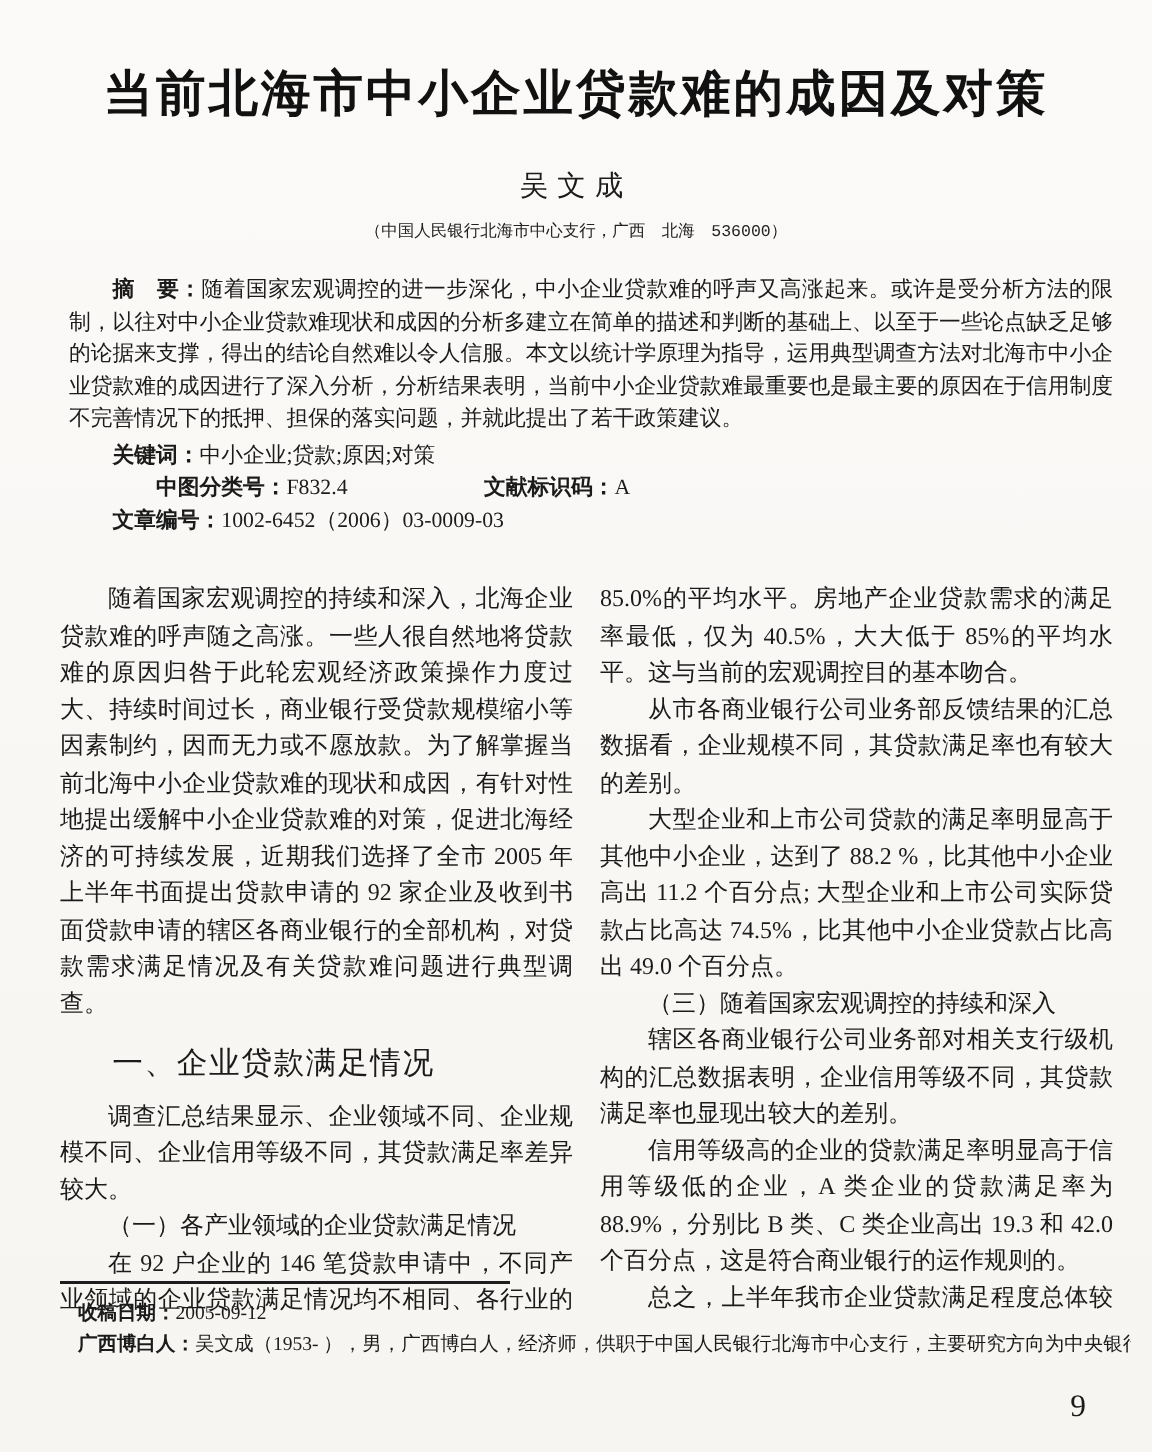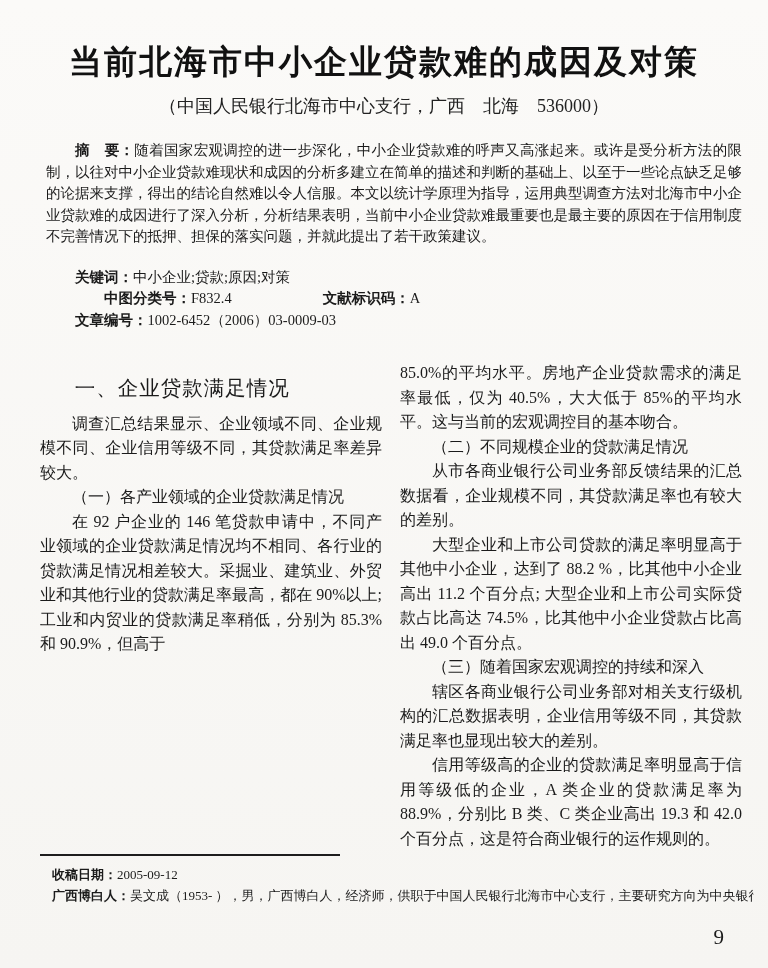--- a/index.html
+++ b/index.html
@@ -27,35 +27,36 @@
   }
   .author {
     margin-top: 26px;
     text-align: center;
     font-size: 19px;
     letter-spacing: 6px;
   }
   .affiliation {
     margin-top: 9px;
     text-align: center;
-    font-size: 18px;
+    font-size: 11px;
     color: #222;
+    font-family: Liberation Mono, monospace;
   }
   .front {
     margin: 22px 26px 0 46px;
     font-size: 14.5px;
     line-height: 21.5px;
     text-align: justify;
   }
   .front .lbl {
     font-family: "Liberation Sans", "DejaVu Sans", sans-serif;
     font-weight: 700;
   }
   .abstract { text-indent: 2em; }
-  .keywords { margin-top: 19px; text-indent: 2em; }
+  .keywords { margin-top: 3px; text-indent: 2em; }
   .clc-line { margin-top: 0; text-indent: 2em; }
   .clc-item { display: inline-block; }
   .clc-gap1 { margin-right: 62px; }
   .clc-gap2 { margin-right: 58px; }
   .columns {
     display: flex;
     gap: 18px;
     margin: 30px 26px 0 40px;
     height: 492px;
     overflow: hidden;
@@ -98,41 +99,42 @@
     font-size: 21px;
   }
 </style>
 </head>
 <body>
 
 <div class="page">
 
   <h1 class="title">当前北海市中小企业贷款难的成因及对策</h1>
 
+  <div class="author">吴文成</div>
 
   <div class="affiliation">（中国人民银行北海市中心支行，广西　北海　536000）</div>
 
   <div class="front">
     <div class="abstract"><span class="lbl">摘　要：</span><span>随着国家宏观调控的进一步深化，中小企业贷款难的呼声又高涨起来。或许是受分析方法的限制，以往对中小企业贷款难现状和成因的分析多建立在简单的描述和判断的基础上、以至于一些论点缺乏足够的论据来支撑，得出的结论自然难以令人信服。本文以统计学原理为指导，运用典型调查方法对北海市中小企业贷款难的成因进行了深入分析，分析结果表明，当前中小企业贷款难最重要也是最主要的原因在于信用制度不完善情况下的抵押、担保的落实问题，并就此提出了若干政策建议。</span></div>
 
     <div class="keywords"><span class="lbl">关键词：</span><span>中小企业;贷款;原因;对策</span></div>
 
     <div class="clc-line"><span class="clc-item clc-gap1"><span class="lbl">中图分类号：</span><span>F832.4</span></span><span class="clc-item clc-gap2"><span class="lbl">文献标识码：</span><span>A</span></span><span class="clc-item"><span class="lbl">文章编号：</span><span>1002-6452（2006）03-0009-03</span></span></div>
   </div>
 
   <div class="columns">
     <div class="col">
+      <p>随着国家宏观调控的持续和深入，北海企业贷款难的呼声随之高涨。一些人很自然地将贷款难的原因归咎于此轮宏观经济政策操作力度过大、持续时间过长，商业银行受贷款规模缩小等因素制约，因而无力或不愿放款。为了解掌握当前北海中小企业贷款难的现状和成因，有针对性地提出缓解中小企业贷款难的对策，促进北海经济的可持续发展，近期我们选择了全市 2005 年上半年书面提出贷款申请的 92 家企业及收到书面贷款申请的辖区各商业银行的全部机构，对贷款需求满足情况及有关贷款难问题进行典型调查。</p>
       <h2 class="section-heading">一、企业贷款满足情况</h2>
       <p>调查汇总结果显示、企业领域不同、企业规模不同、企业信用等级不同，其贷款满足率差异较大。</p>
       <p>（一）各产业领域的企业贷款满足情况</p>
       <p>在 92 户企业的 146 笔贷款申请中，不同产业领域的企业贷款满足情况均不相同、各行业的贷款满足情况相差较大。采掘业、建筑业、外贸业和其他行业的贷款满足率最高，都在 90%以上;工业和内贸业的贷款满足率稍低，分别为 85.3%和 90.9%，但高于</p>
     </div>
     <div class="col">
       <p class="no-indent">85.0%的平均水平。房地产企业贷款需求的满足率最低，仅为 40.5%，大大低于 85%的平均水平。这与当前的宏观调控目的基本吻合。</p>
-      <p>（二）不同规模企业的贷款满足情况</p>
       <p>从市各商业银行公司业务部反馈结果的汇总数据看，企业规模不同，其贷款满足率也有较大的差别。</p>
       <p>大型企业和上市公司贷款的满足率明显高于其他中小企业，达到了 88.2 %，比其他中小企业高出 11.2 个百分点; 大型企业和上市公司实际贷款占比高达 74.5%，比其他中小企业贷款占比高出 49.0 个百分点。</p>
       <p>（三）随着国家宏观调控的持续和深入</p>
       <p>辖区各商业银行公司业务部对相关支行级机构的汇总数据表明，企业信用等级不同，其贷款满足率也显现出较大的差别。</p>
       <p>信用等级高的企业的贷款满足率明显高于信用等级低的企业，A 类企业的贷款满足率为 88.9%，分别比 B 类、C 类企业高出 19.3 和 42.0 个百分点，这是符合商业银行的运作规则的。</p>
       <p>总之，上半年我市企业贷款满足程度总体较高，大部分企业的贷款需求基本上得到满足，而贷款没</p>
     </div>
   </div>
 
   <div class="footnote">

